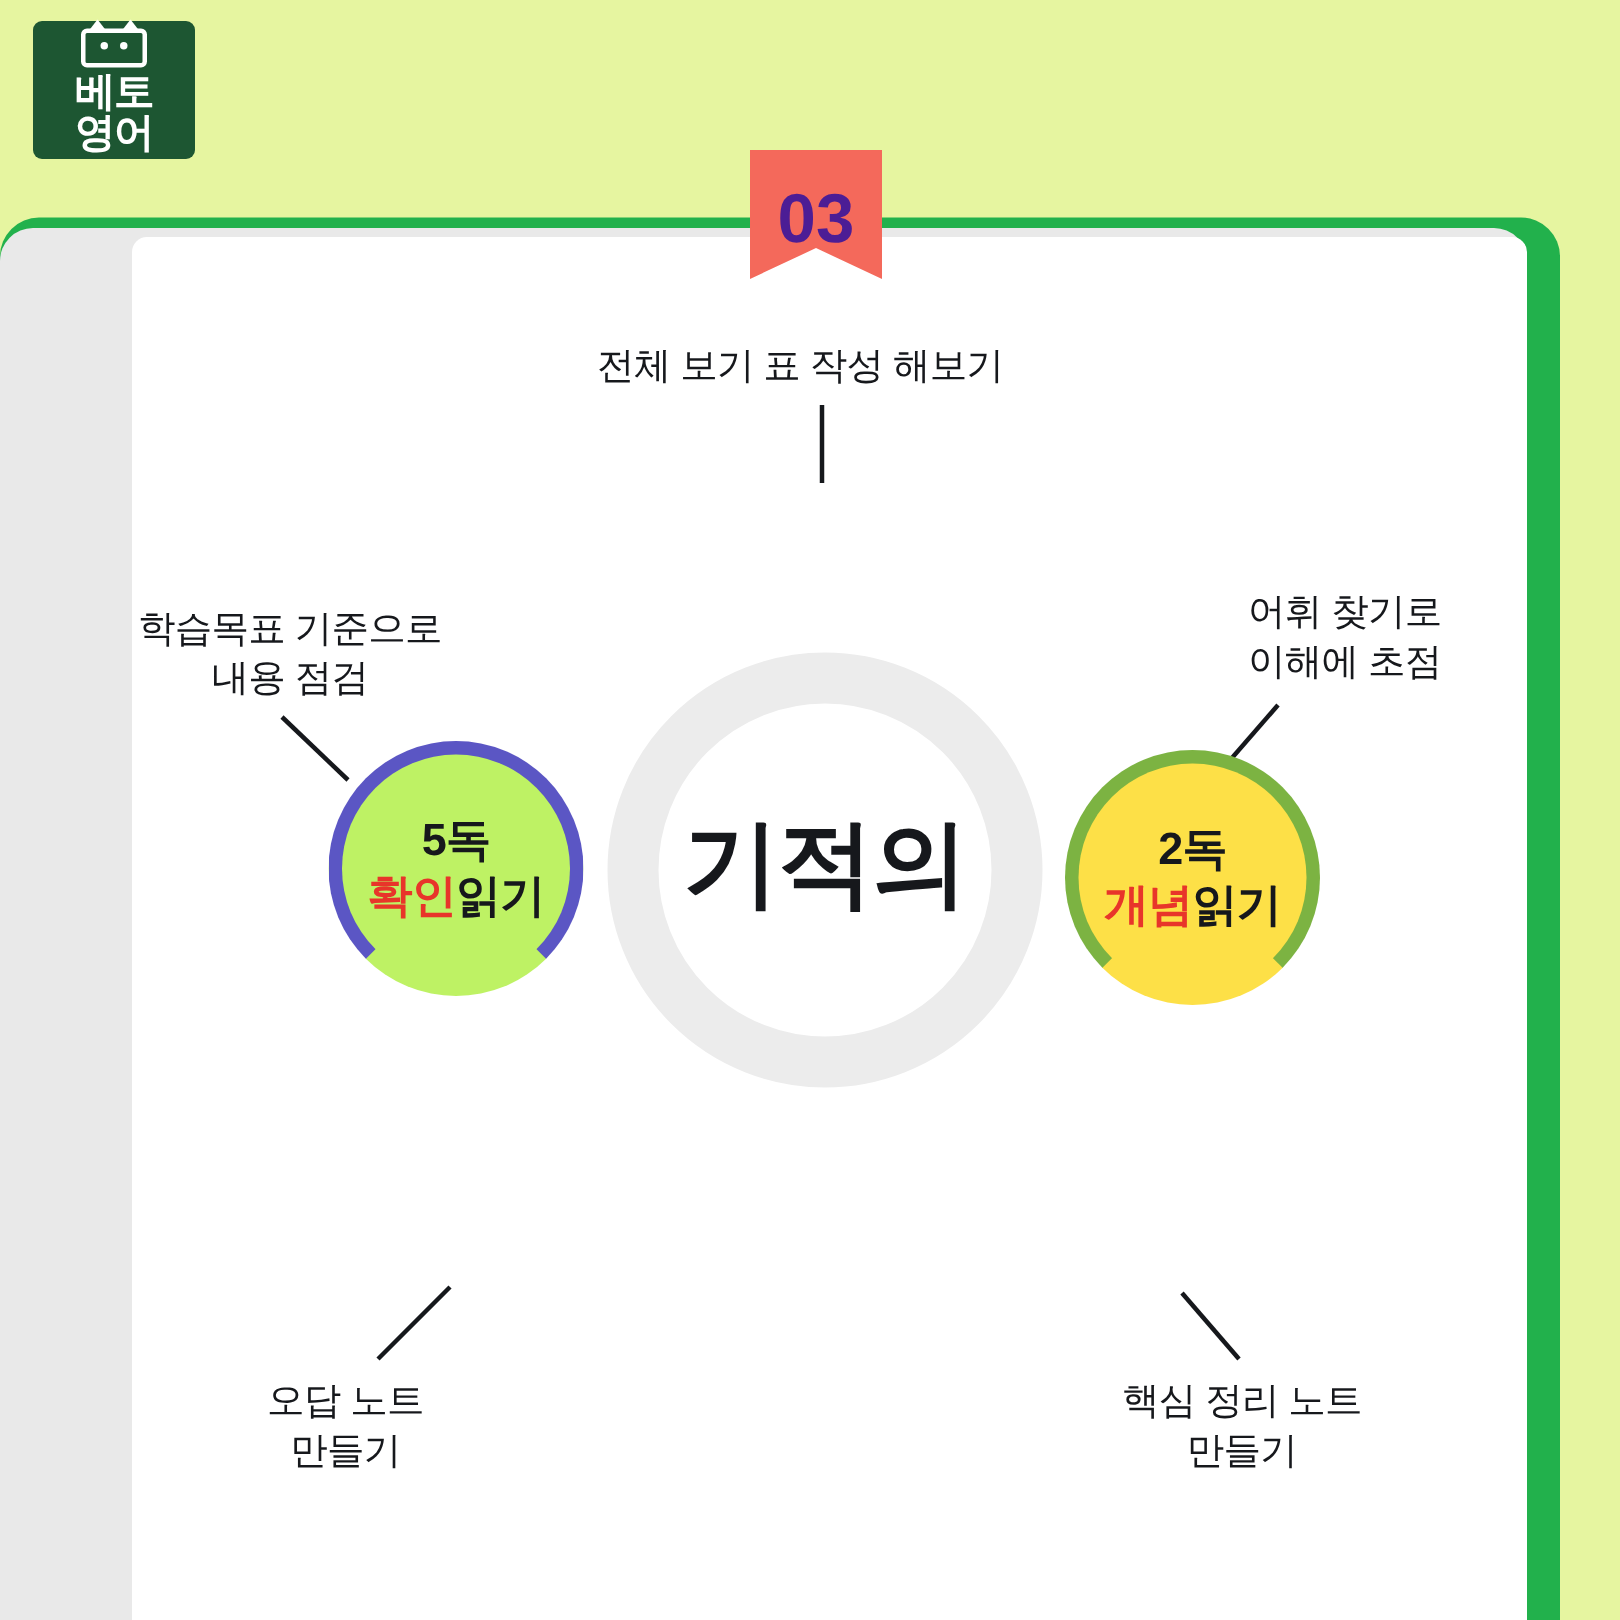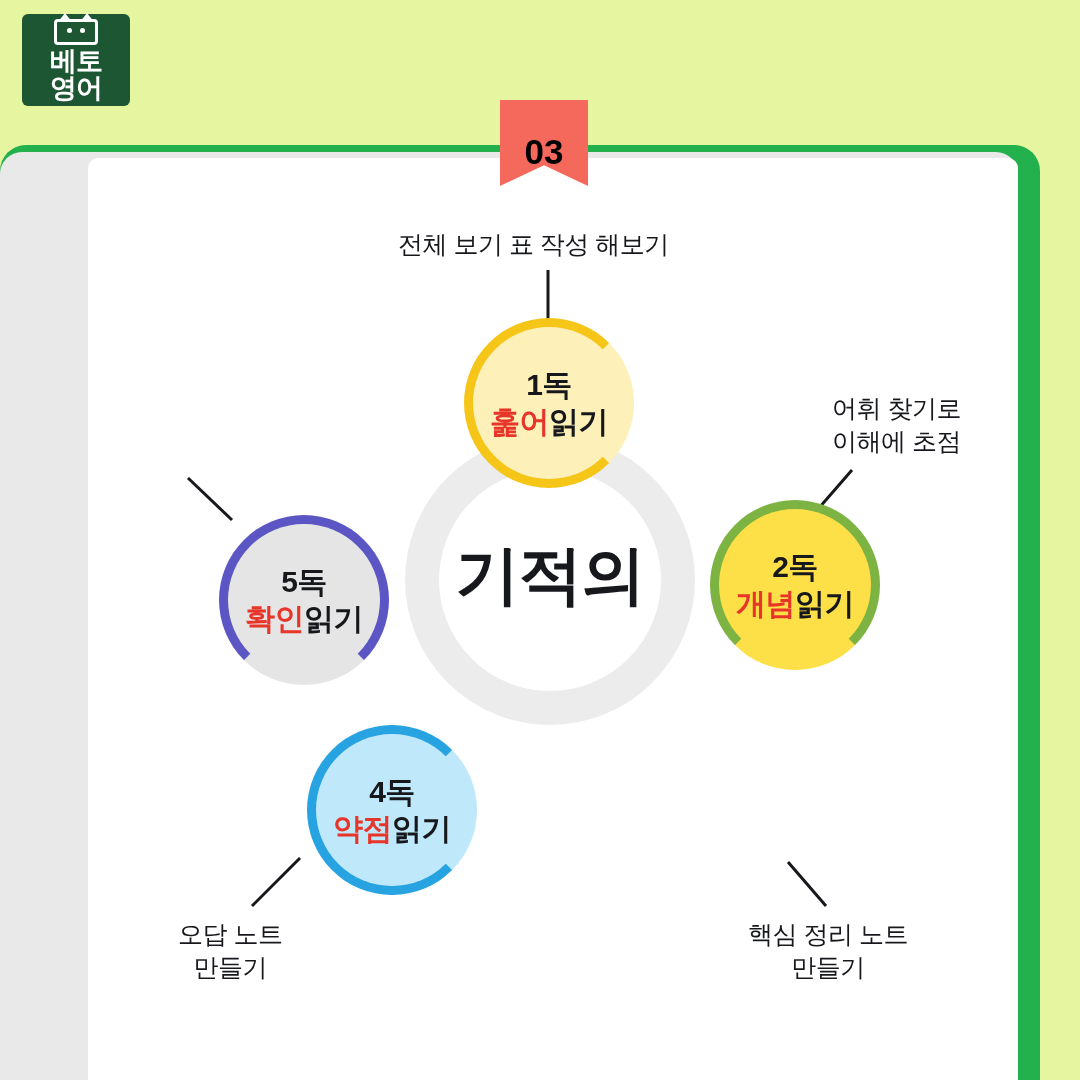--- a/index.html
+++ b/index.html
@@ -64,24 +64,24 @@
     width:930px;height:922px;
     background:#ffffff;
     border-top-left-radius:10px;border-top-right-radius:10px;
   }
 
   
   .ribbon{
     position:absolute;left:500px;top:100px;
     width:88px;height:86px;
     background:#f4695b;
-    color:#000000;
-    font-size:35px;font-weight:bold;
+    color:#4c1d95;
+    font-size:46px;font-weight:bold;
     display:flex;align-items:flex-start;justify-content:center;
-    padding-top:32px;box-sizing:border-box;
+    padding-top:18px;box-sizing:border-box;
     clip-path:polygon(0 0,100% 0,100% 100%,50% 76%,0 100%);
     z-index:5;
   }
 
   
   .diagram{position:absolute;left:0;top:0;width:1080px;height:1080px;}
 
   .ring{
     position:absolute;
     left:405px;top:435px;
@@ -115,21 +115,21 @@
 
   
   #node-1{left:464px;top:318px;background:#fdf0b8;border:9px solid #f5c518;
           border-right-color:transparent;}
   #node-2{left:710px;top:500px;background:#fde047;border:9px solid #7cb342;
           border-bottom-color:transparent;}
   #node-3{left:610px;top:725px;background:#fcc8bd;border:9px solid #f4553c;
           border-left-color:transparent;}
   #node-4{left:307px;top:725px;background:#bfe8fb;border:9px solid #26a3e0;
           border-right-color:transparent;}
-  #node-5{left:219px;top:515px;background:#e5e5e5;border:9px solid #5b56c4;
+  #node-5{left:219px;top:494px;background:#bef264;border:9px solid #5b56c4;
           border-bottom-color:transparent;}
 
   
   .callout{
     position:absolute;
     font-size:25px;color:#16181c;
     line-height:1.3;white-space:pre-line;
     letter-spacing:-0.5px;
   }
   #callout-1{left:398px;top:228px;text-align:center;}
@@ -173,42 +173,36 @@
     <line x1="252" y1="906" x2="300" y2="858"></line>
     <line x1="188" y1="478" x2="232" y2="520"></line>
   </svg>
 
   <div class="ring"></div>
 
   <div class="center-title">
     <div>기적의</div>
   </div>
 
-  <div class="node" id="node-1">
-    <div class="num">1독</div>
-    <div class="sub"><span class="hl">훑어</span><span>읽기</span></div>
-  </div>
 
   <div class="node" id="node-2">
     <div class="num">2독</div>
     <div class="sub"><span class="hl">개념</span><span>읽기</span></div>
   </div>
 
 
-  <div class="node" id="node-4">
-    <div class="num">4독</div>
-    <div class="sub"><span class="hl">약점</span><span>읽기</span></div>
-  </div>
 
   <div class="node" id="node-5">
     <div class="num">5독</div>
     <div class="sub"><span class="hl">확인</span><span>읽기</span></div>
   </div>
 
   <div class="callout" id="callout-1">전체 보기 표 작성 해보기</div>
   <div class="callout" id="callout-2">어휘 찾기로
 이해에 초점</div>
   <div class="callout" id="callout-3">핵심 정리 노트
 만들기</div>
   <div class="callout" id="callout-4">오답 노트
 만들기</div>
+  <div class="callout" id="callout-5">학습목표 기준으로
+내용 점검</div>
 
 </div>
 
 </body></html>

